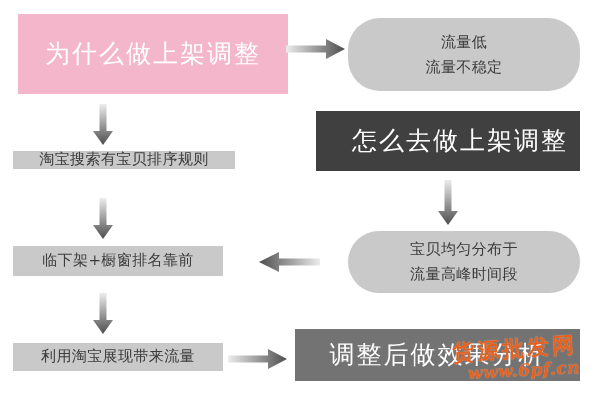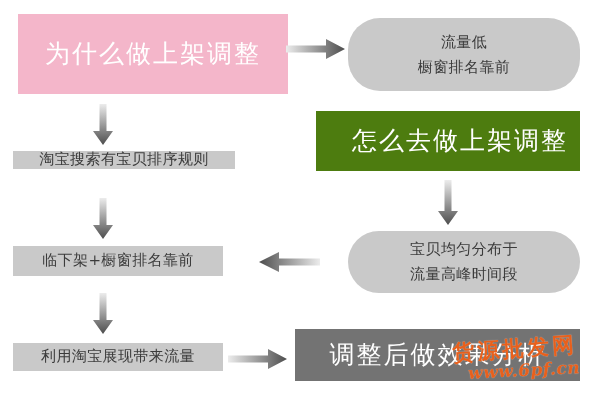--- a/index.html
+++ b/index.html
@@ -49,21 +49,21 @@
   
   .headline {
     color: #ffffff;
     font-family: "DejaVu Sans", "Liberation Sans", sans-serif;
     font-size: 25px;
     font-weight: 400;
     letter-spacing: 2px;
     line-height: 1.2;
   }
   .headline.pink   { background: #f4b6ca; }
-  .headline.blue   { background: #4d7c0f; padding-left: 24px; }
+  .headline.blue   { background: #404040; padding-left: 24px; }
   .headline.orange { background: #737373; }
 
   
   .arrow {
     position: absolute;
   }
   .arrow svg { display: block; }
 
   
   #watermark {
@@ -101,21 +101,21 @@
 <body>
 
 <div id="canvas">
 
   <div class="node headline pink" style="left:18px; top:14px; width:270px; height:80px;">
     <span>为什么做上架调整</span>
   </div>
 
   <div class="node gray-box two-line" style="left:348px; top:18px; width:232px; height:73px;">
     <span>流量低</span>
-    <span>橱窗排名靠前</span>
+    <span>流量不稳定</span>
   </div>
 
   <div class="node headline blue" style="left:316px; top:111px; width:264px; height:60px;">
     <span>怎么去做上架调整</span>
   </div>
 
   <div class="node gray-box" style="left:13px; top:151px; width:222px; height:18px;">
     <span>淘宝搜索有宝贝排序规则</span>
   </div>
 

